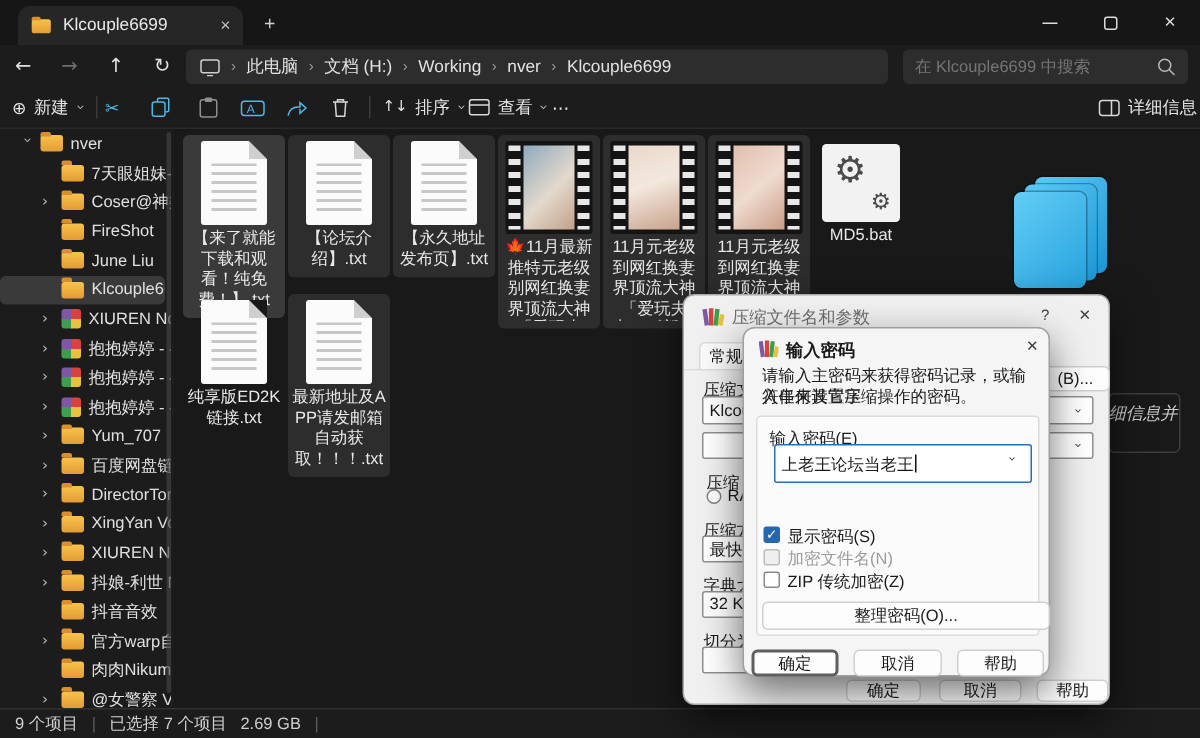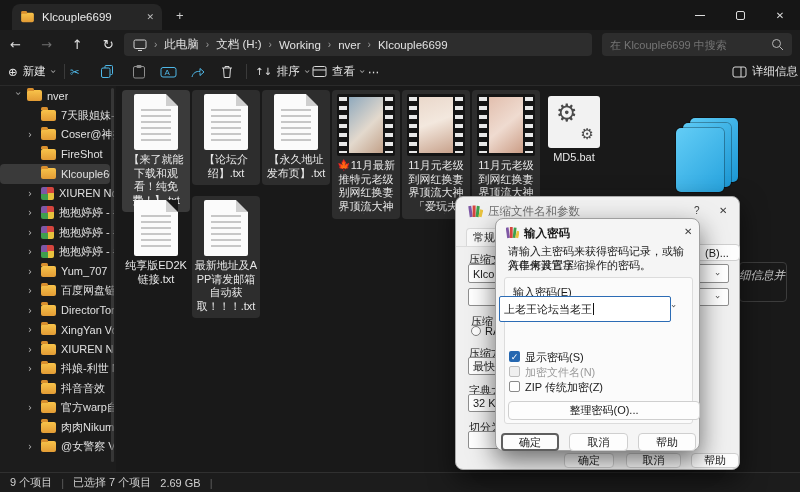--- a/index.html
+++ b/index.html
@@ -113,21 +113,21 @@
              display:flex; align-items:center; justify-content:center; font-size:11px; color:#1a1a1a; }
   .dlg-btn.focused { border:2px solid #5f5f5f; }
   .tabbox { position:absolute; left:10px; top:31px; width:36px; height:18px; background:#f9f9f9;
             border:1px solid #d9d9d9; border-bottom:none; border-radius:4px 4px 0 0;
             display:flex; align-items:center; justify-content:center; }
   .tabline { position:absolute; left:0; top:49px; width:283px; height:1px; background:#dcdcdc; }
   .dlbl { position:absolute; color:#1a1a1a; white-space:nowrap; }
   .radio { position:absolute; width:10px; height:10px; border:1px solid #7f7f7f; border-radius:50%; background:#fff; }
   .panel { position:absolute; left:8px; top:58px; width:189px; height:147px; background:#fbfbfb;
            border:1px solid #dcdcdc; border-radius:3px; }
-  .pwd-combo { position:absolute; left:3px; top:77px; width:172px; height:19px; background:#fff;
+  .pwd-combo { position:absolute; left:20px; top:77px; width:172px; height:19px; background:#fff;
                border:1.5px solid #2c6cb5; border-radius:2px; display:flex; align-items:center;
                padding:12px 4px; white-space:nowrap; overflow:hidden; }
   .caret { width:1px; height:12px; background:#111; margin-left:1px; flex:none; }
   .cbx { position:absolute; width:11px; height:11px; border-radius:2px; }
   .cbx.on { background:#2567b0; color:#fff; font-size:9px; display:flex; align-items:center; justify-content:center; }
   .cbx.off { background:#fff; border:1px solid #8a8a8a; }
   .cbx.dis { background:#efefef; border:1px solid #bdbdbd; }
   .dis-t { color:#9b9b9b; }
   .msg { position:absolute; left:12px; width:184px; line-height:14px; }
   svg { display:block; }
@@ -267,20 +267,25 @@
     <div class="srow">
       <span class="chev">›</span>
       <span class="fold"></span>
       <span class="slabel">Coser@神类</span>
     </div>
     <div class="srow">
       <span class="chev hide">›</span>
       <span class="fold"></span>
       <span class="slabel">FireShot</span>
     </div>
+    <div class="srow">
+      <span class="chev hide">›</span>
+      <span class="fold"></span>
+      <span class="slabel">June Liu</span>
+    </div>
     <div class="srow sel">
       <span class="chev hide">›</span>
       <span class="fold"></span>
       <span class="slabel">Klcouple6699</span>
     </div>
     <div class="srow">
       <span class="chev">›</span>
       <span class="mosaic"></span>
       <span class="slabel">XIUREN No.1</span>
     </div>

